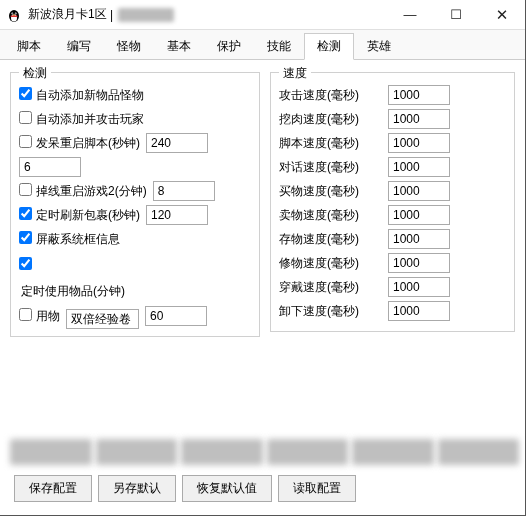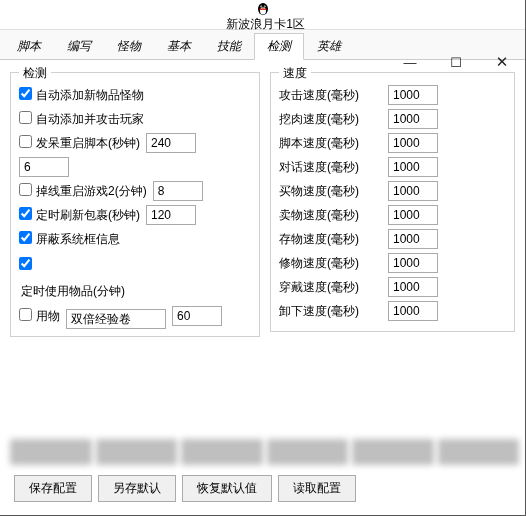--- a/index.html
+++ b/index.html
@@ -15,21 +15,20 @@
     border-right: 1px solid #555;
     border-bottom: 1px solid #555;
   }
   .titlebar {
     height: 30px;
     display: flex;
     align-items: center;
     padding: 0 0 0 6px;
     border-bottom: 1px solid #e0e0e0;
     background: #fff;
-    flex-direction: column;
   }
   .titlebar .icon {
     width: 16px; height: 16px; margin-right: 6px;
     display: inline-flex; align-items: center; justify-content: center;
   }
   .title-text { font-size: 12px; color: #000; }
   .title-blur {
     margin-left: 2px; width: 56px; height: 14px;
     background: #bbb; filter: blur(2px); border-radius: 2px;
   }
@@ -38,21 +37,20 @@
     width: 46px; height: 30px; display: flex; align-items: center; justify-content: center;
     font-size: 13px; color: #222; cursor: default;
   }
   .winbtn.close-btn { font-size: 15px; }
   .tabs {
     display: flex;
     padding: 2px 4px 0 4px;
     border-bottom: 1px solid #ccc;
     gap: 0;
     background: #f9f9f9;
-    font-style: italic;
   }
   .tab {
     padding: 4px 12px;
     font-size: 12px;
     color: #000;
     border: 1px solid transparent;
     border-bottom: none;
     cursor: default;
     position: relative;
     top: 1px;
@@ -88,27 +86,27 @@
     display: flex;
     align-items: center;
     height: 24px;
     gap: 6px;
   }
   .chk {
     display: inline-flex; align-items: flex-start; gap: 4px;
   }
   .chk input { width: 13px; height: 13px; margin: 0; }
   .txt-input {
-    width: 50px; height: 20px;
+    width: 62px; height: 20px;
     border: 1px solid #aaa;
     font-size: 12px;
     padding: 0 4px;
     background: #fff;
   }
-  .txt-input.wide { width: 100px; margin-top: 6px; }
+  .txt-input.wide { width: 73px; margin-top: 6px; }
   .sublabel { margin: 8px 0 4px 2px; font-size: 12px; }
   .speed-row {
     display: flex; align-items: center; height: 24px; gap: 4px;
   }
   .speed-label { width: 105px; }
   .footer {
     position: absolute;
     bottom: 0; left: 4px; right: 1px;
     border-top: 0;
     padding: 0;
@@ -157,20 +155,21 @@
     <div class="winbtn">☐</div>
     <div class="winbtn close-btn">✕</div>
   </div>
 </div>
 
 <div class="tabs" id="tabs">
     <div class="tab">脚本</div>
     <div class="tab">编写</div>
     <div class="tab">怪物</div>
     <div class="tab">基本</div>
+    <div class="tab">保护</div>
     <div class="tab">技能</div>
     <div class="tab active">检测</div>
     <div class="tab">英雄</div>
   </div>
 
 <div class="content">
   <div class="left-col">
     <div class="group">
       <div class="group-title">检测</div>
       <div id="detect-rows">

